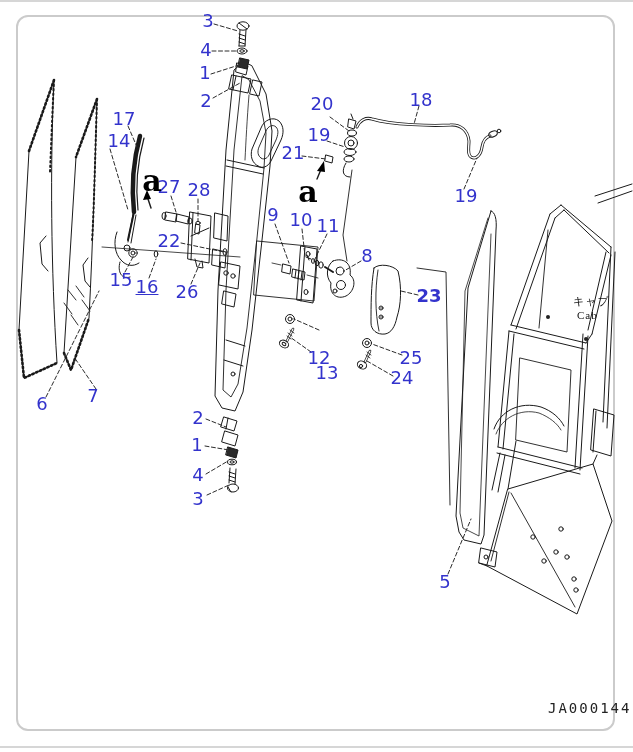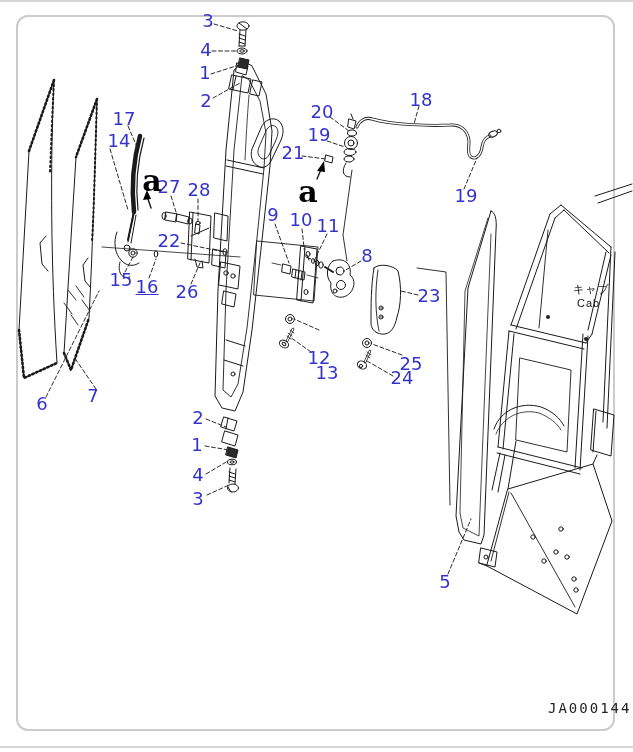--- a/index.html
+++ b/index.html
@@ -6,22 +6,22 @@
   .page{position:relative;width:633px;height:752px;background:#fff;overflow:hidden;
         font-family:"DejaVu Sans",sans-serif;}
   .edge-line{position:absolute;left:0;width:633px;height:2px;background:#d6d6d6;}
   .sheet-border{position:absolute;left:16px;top:15px;width:595px;height:712px;
         border:2px solid #cbcbcb;border-radius:12px;}
   svg.art{position:absolute;left:0;top:0;}
   .part-label{position:absolute;transform:translate(-50%,-50%);font-size:18px;line-height:1;
         color:#3333cc;white-space:nowrap;}
   .ref-marker{position:absolute;transform:translate(-50%,-50%);
         font:bold 30px "DejaVu Serif",serif;color:#000;line-height:1;}
-  .cab-text{position:absolute;font-family:Liberation Sans, sans-serif;font-size:11px;
-        color:#111;letter-spacing:1px;line-height:1.2;white-space:nowrap;}
+  .cab-text{position:absolute;font-family:Liberation Serif, serif;font-size:11px;
+        color:#111;letter-spacing:1px;line-height:1.2;white-space:nowrap;margin-top:12px;}
   .drawing-no{position:absolute;font-family:"DejaVu Sans Mono",monospace;font-size:14px;
         color:#222;letter-spacing:2px;white-space:nowrap;}
 </style>
 </head>
 <body>
 
 <div class="page">
 
   <div class="edge-line" style="top:0;"></div>
   <div class="edge-line" style="top:746px;"></div>
@@ -275,39 +275,39 @@
     </g>
   </svg>
 
   <div id="label-layer">
       <span class="part-label" style="left: 208px; top: 21px;">3</span>
       <span class="part-label" style="left: 206px; top: 50px;">4</span>
       <span class="part-label" style="left: 205px; top: 73px;">1</span>
       <span class="part-label" style="left: 206px; top: 101px;">2</span>
       <span class="part-label" style="left: 124px; top: 119px;">17</span>
       <span class="part-label" style="left: 107px; top: 141px; margin-left: 12px;">14</span>
-      <span class="part-label" style="left: 322px; top: 112px;">20</span>
+      <span class="part-label" style="left: 322px; top: 104px;">20</span>
       <span class="part-label" style="left: 319px; top: 135px;">19</span>
       <span class="part-label" style="left: 293px; top: 153px;">21</span>
       <span class="part-label" style="left: 421px; top: 100px;">18</span>
       <span class="part-label" style="left: 466px; top: 196px;">19</span>
       <span class="part-label" style="left: 169px; top: 187px;">27</span>
       <span class="part-label" style="left: 199px; top: 190px;">28</span>
       <span class="part-label" style="left: 273px; top: 215px;">9</span>
       <span class="part-label" style="left: 301px; top: 220px;">10</span>
       <span class="part-label" style="left: 328px; top: 226px;">11</span>
       <span class="part-label" style="left: 367px; top: 256px;">8</span>
       <span class="part-label" style="left: 169px; top: 241px;">22</span>
       <span class="part-label" style="left: 121px; top: 280px;">15</span>
       <span class="part-label" style="left: 147px; top: 287px; text-decoration: underline;">16</span>
       <span class="part-label" style="left: 187px; top: 292px;">26</span>
-      <span class="part-label" style="left: 429px; top: 296px;">23</span>
+      <span class="part-label" style="left: 429px; top: 296px; font-weight: bold;">23</span>
       <span class="part-label" style="left: 327px; top: 333px; margin-top: 40px;">13</span>
       <span class="part-label" style="left: 319px; top: 358px;">12</span>
-      <span class="part-label" style="left: 411px; top: 358px; margin-top: 6px;">25</span>
+      <span class="part-label" style="left: 411px; top: 358px;">25</span>
       <span class="part-label" style="left: 402px; top: 370px; margin-top: 8px;">24</span>
       <span class="part-label" style="left: 42px; top: 404px;">6</span>
       <span class="part-label" style="left: 93px; top: 396px;">7</span>
       <span class="part-label" style="left: 198px; top: 418px;">2</span>
       <span class="part-label" style="left: 197px; top: 445px;">1</span>
       <span class="part-label" style="left: 198px; top: 475px;">4</span>
       <span class="part-label" style="left: 198px; top: 499px;">3</span>
       <span class="part-label" style="left: 445px; top: 582px;">5</span>
       <span class="ref-marker" style="left: 152px; top: 181px;">a</span>
       <span class="ref-marker" style="left: 308px; top: 192px;">a</span>

